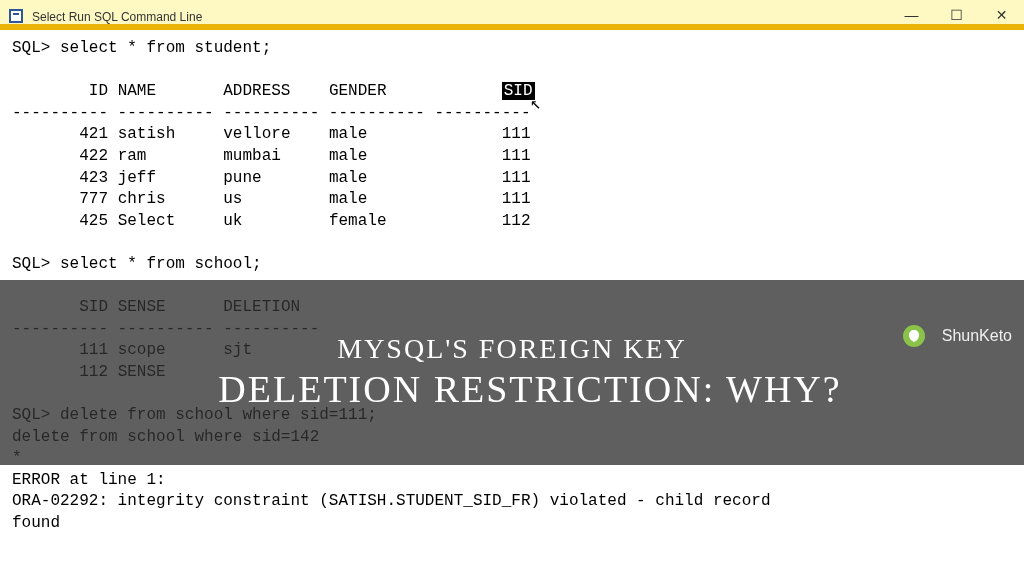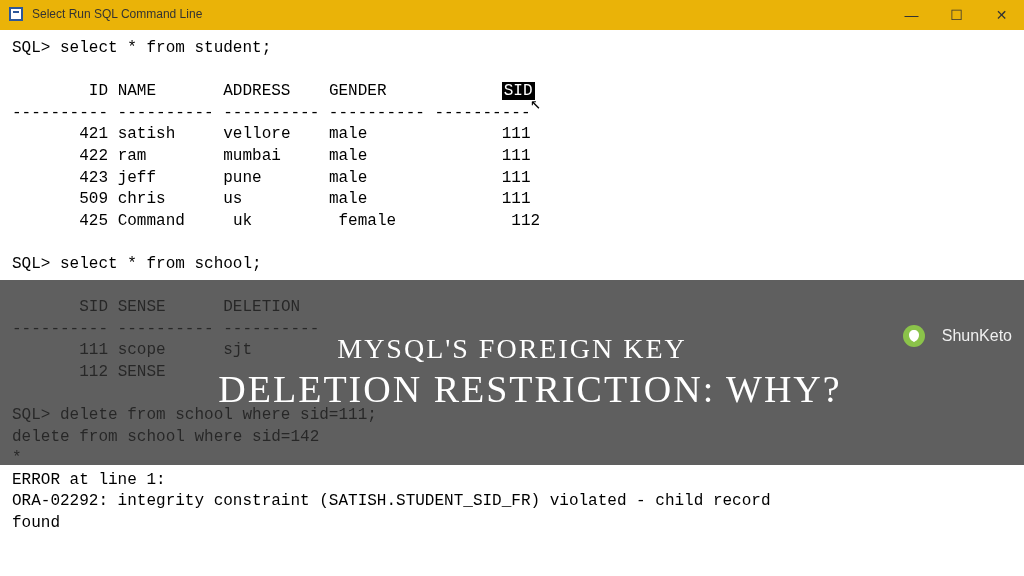--- a/index.html
+++ b/index.html
@@ -6,24 +6,24 @@
   body {
     font-family: Arial, sans-serif;
     background: #fff;
     width: 1024px;
     height: 576px;
     position: relative;
     overflow: hidden;
   }
   .titlebar {
     height: 30px;
-    background: #eab308;
-    border-bottom: 2px solid #eab308;
+    background: #fef9c3;
+    border-bottom: 6px solid #eab308;
     display: flex;
-    align-items: center;
+    align-items: flex-end;
     padding: 0 8px;
     font-size: 12px;
     color: #333;
     position: relative;
   }
   .titlebar .app-icon {
     width: 16px;
     height: 16px;
     margin-right: 8px;
     display: flex;
@@ -122,22 +122,22 @@
   </div>
 </div>
 
 <div class="terminal"><span>SQL&gt;</span> <span>select * from student;</span>
 
 <span>        <span>ID</span> <span>NAME</span>       <span>ADDRESS</span>    <span>GENDER</span>            <span class="hl">SID</span></span><span class="cursor-arrow" style="left:530px;top:62px;">↖</span>
 ---------- ---------- ---------- ---------- ----------
 <span>       <span>421</span> <span>satish</span>     <span>vellore</span>    <span>male</span>              <span>111</span></span>
 <span>       <span>422</span> <span>ram</span>        <span>mumbai</span>     <span>male</span>              <span>111</span></span>
 <span>       <span>423</span> <span>jeff</span>       <span>pune</span>       <span>male</span>              <span>111</span></span>
-<span>       <span>509</span> <span>chris</span>      <span>us</span>         <span>male</span>              <span>111</span></span>
-<span>       <span>425</span> <span>Command</span>     <span>uk</span>         <span>female</span>            <span>112</span></span>
+<span>       <span>777</span> <span>chris</span>      <span>us</span>         <span>male</span>              <span>111</span></span>
+<span>       <span>425</span> <span>Select</span>     <span>uk</span>         <span>female</span>            <span>112</span></span>
 
 <span>SQL&gt;</span> <span>select * from school;</span>
 
 <span>       <span>SID</span> <span>SENSE</span>      <span>DELETION</span></span>
 ---------- ---------- ----------
 <span>       <span>111</span> <span>scope</span>      <span>sjt</span></span>
 <span>       <span>112</span> <span>SENSE</span></span>
 
 <span>SQL&gt;</span> <span>delete from school where sid=111;</span>
 <span>delete from school where sid=142</span>

